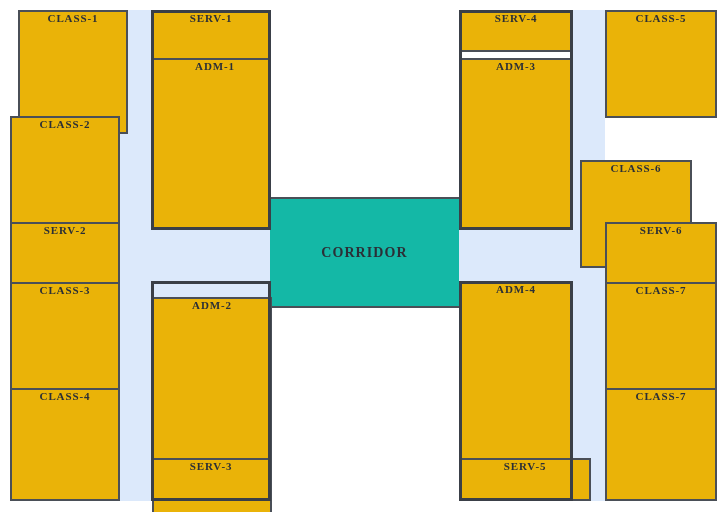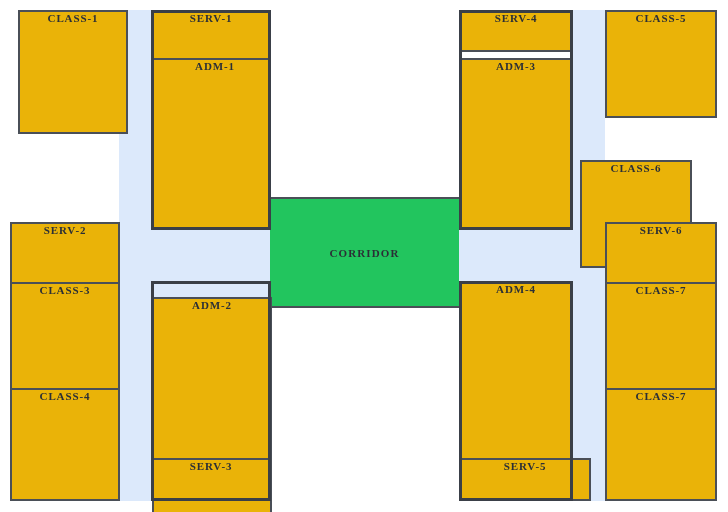--- a/index.html
+++ b/index.html
@@ -39,28 +39,28 @@
   
   .corridor-seg {
     position: absolute;
     box-sizing: border-box;
     background: #dce9fb;
     border: 0;
   }
   .corridor-hall {
     position: absolute;
     box-sizing: border-box;
-    background: #22c55e;
+    background: #14b8a6;
     border-top: 2.5px solid #4a4f57;
     border-bottom: 2.5px solid #4a4f57;
     display: flex;
     align-items: center;
     justify-content: center;
     color: #2b2f36;
-    font-size: 11px;
+    font-size: 14px;
     letter-spacing: 1.1px;
     font-weight: 700;
     user-select: none;
   }
   
   .block-outline {
     position: absolute;
     box-sizing: border-box;
     border: 3px solid #3a3f47;
     pointer-events: none;
@@ -76,20 +76,23 @@
   <div class="corridor-seg" style="left:572px; top:10px; width:33px; height:491px;"></div>
 
   <div class="corridor-seg" style="left:119px; top:197px; width:152px; height:111px;"></div>
   <div class="corridor-seg" style="left:458px; top:197px; width:147px; height:111px;"></div>
   <div class="corridor-hall" style="left:270px; top:197px; width:189px; height:111px;">
     <span>CORRIDOR</span>
   </div>
 
   <div class="room" style="left:10px; top:10px; width:110px; height:124px;margin-left:8px;">
     <span>CLASS-1</span>
+  </div>
+  <div class="room" style="left:10px; top:116px; width:110px; height:108px;">
+    <span>CLASS-2</span>
   </div>
   <div class="room" style="left:10px; top:222px; width:110px; height:62px;">
     <span>SERV-2</span>
   </div>
   <div class="room" style="left:10px; top:282px; width:110px; height:108px;">
     <span>CLASS-3</span>
   </div>
   <div class="room" style="left:10px; top:388px; width:110px; height:113px;">
     <span>CLASS-4</span>
   </div>

